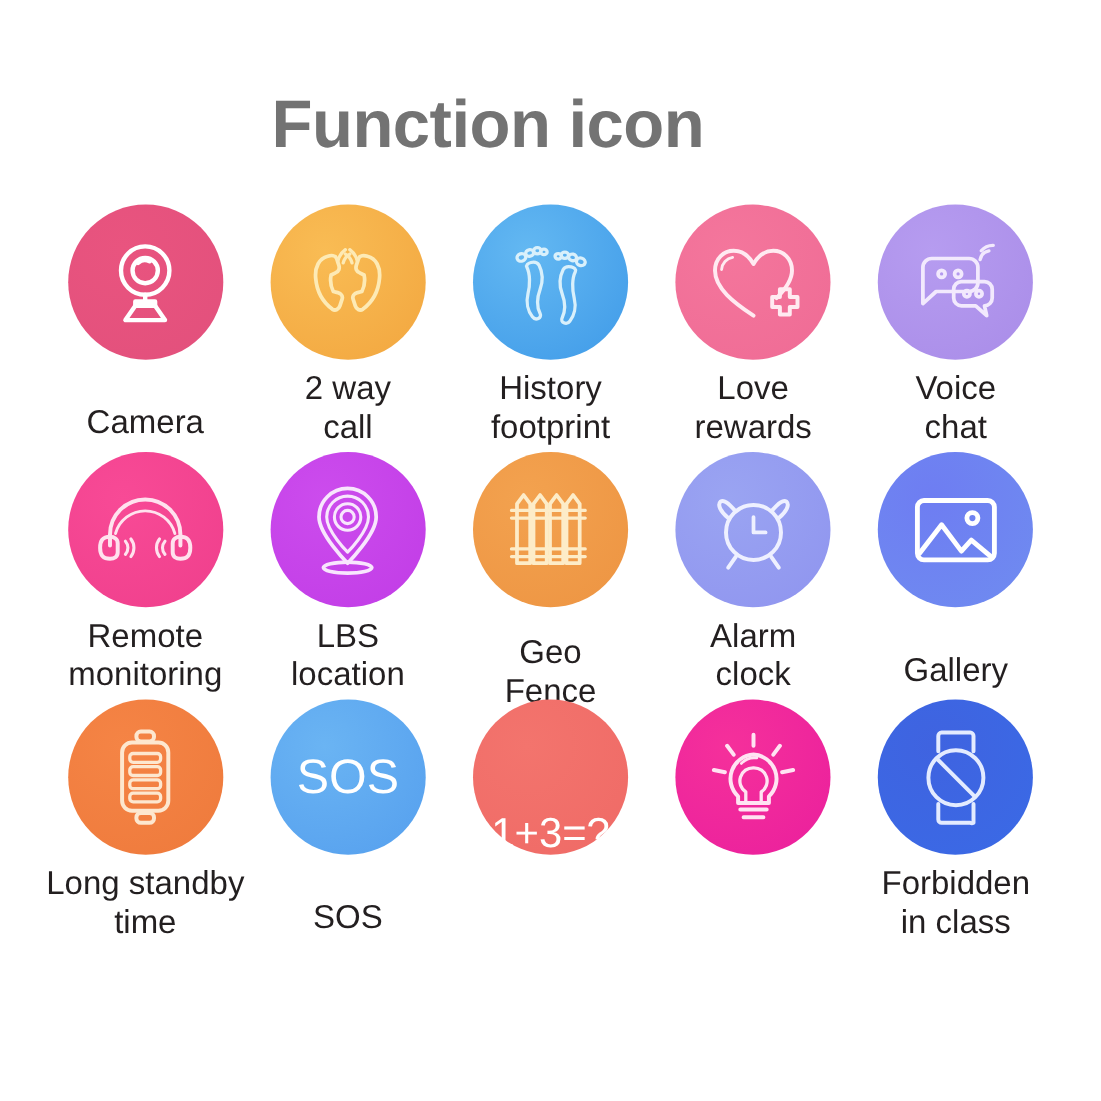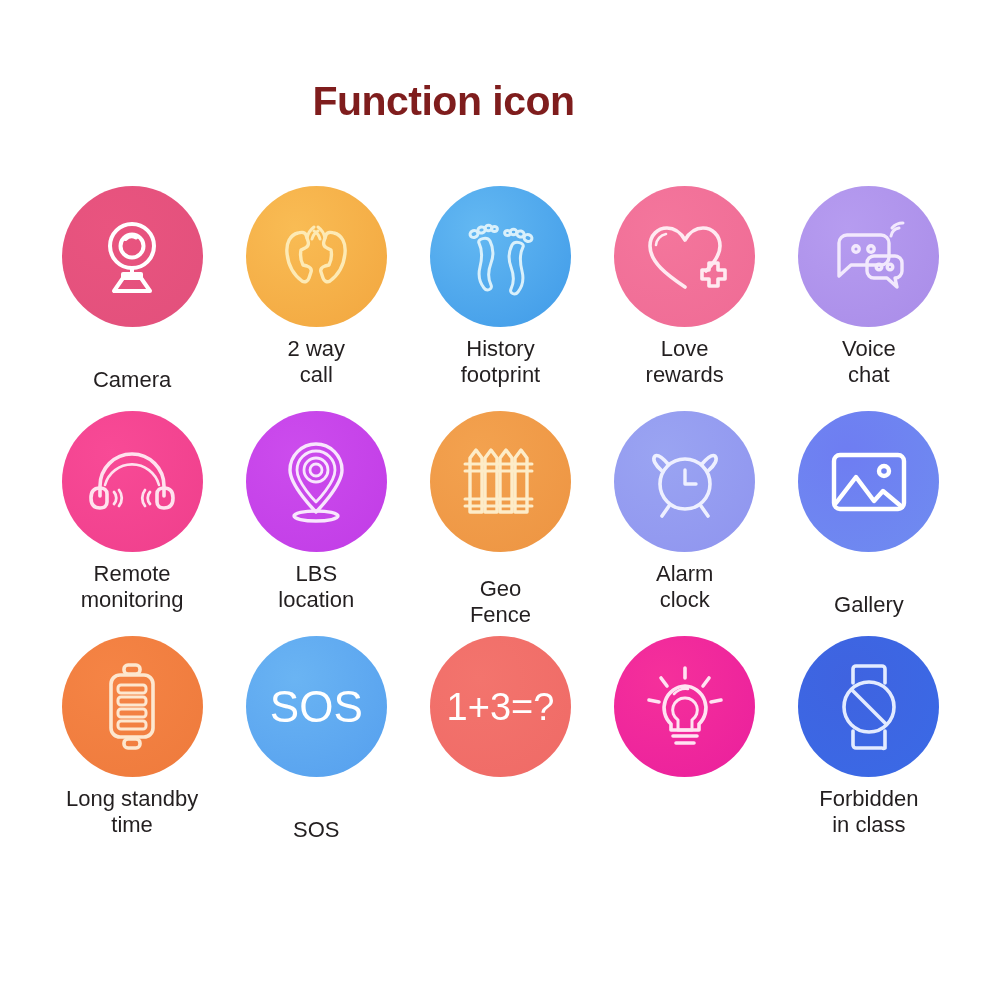--- a/index.html
+++ b/index.html
@@ -20,24 +20,24 @@
     height: 1001px;
     position: relative;
     background: #fff;
   }
   .page-title {
     position: absolute;
     top: 78px;
     left: 0;
     width: 887px;
     text-align: center;
-    font-size: 41px;
+    font-size: 61px;
     font-weight: bold;
     letter-spacing: -0.5px;
-    color: #7f1d1d;
+    color: #737373;
     font-family: "Liberation Sans", "DejaVu Sans", sans-serif;
   }
   .grid {
     position: absolute;
     top: 186px;
     left: 40px;
     width: 921px;
     display: grid;
     grid-template-columns: repeat(5, 1fr);
     grid-auto-rows: 225px;
@@ -71,21 +71,21 @@
     letter-spacing: 0px;
     line-height: 1;
     user-select: none;
   }
   .badge .txt-ico.math {
     font-size: 38px;
   }
   .caption {
     margin-top: 9px;
     text-align: center;
-    font-size: 22px;
+    font-size: 30px;
     line-height: 1.18;
     color: #231f20;
     font-family: "Liberation Sans", "DejaVu Sans", sans-serif;
     white-space: pre-line;
     max-width: 200px;
   }
   
   .cell.cap-low .caption { margin-top: 40px; }
   .cell.cap-mid .caption { margin-top: 24px; }
 </style>
@@ -285,21 +285,21 @@
     </div>
 
     <div class="cell cap-low">
       <div class="badge" style="background:radial-gradient(circle at 35% 30%, #6ab4f3, #559fee);">
         <span class="txt-ico">SOS</span>
       </div>
       <div class="caption">SOS</div>
     </div>
 
     <div class="cell">
-      <div class="badge" style="background:radial-gradient(circle at 35% 30%, #f3746d, #ef6a66);">
+      <div class="badge" style="background:radial-gradient(circle at 35% 30%, #f3746d, #ef6a66);align-items:flex-end;">
         <span class="txt-ico math">1+3=?</span>
       </div>
     </div>
 
     <div class="cell cap-low">
       <div class="badge" style="background:radial-gradient(circle at 35% 30%, #f5309b, #ea1f9d);">
         <span>
           <svg width="82" height="86" viewBox="0 0 82 86" fill="none" stroke="#ffe3f2" stroke-width="3.6" stroke-linecap="round" stroke-linejoin="round">
             <path d="M41 4 L41 14 M17 14 L23 22 M65 14 L59 22 M5 36 L15 38 M77 36 L67 38"></path>
             <path d="M41 22 A22 22 0 0 1 55 60 L55 66 L27 66 L27 60 A22 22 0 0 1 41 22 Z"></path>

